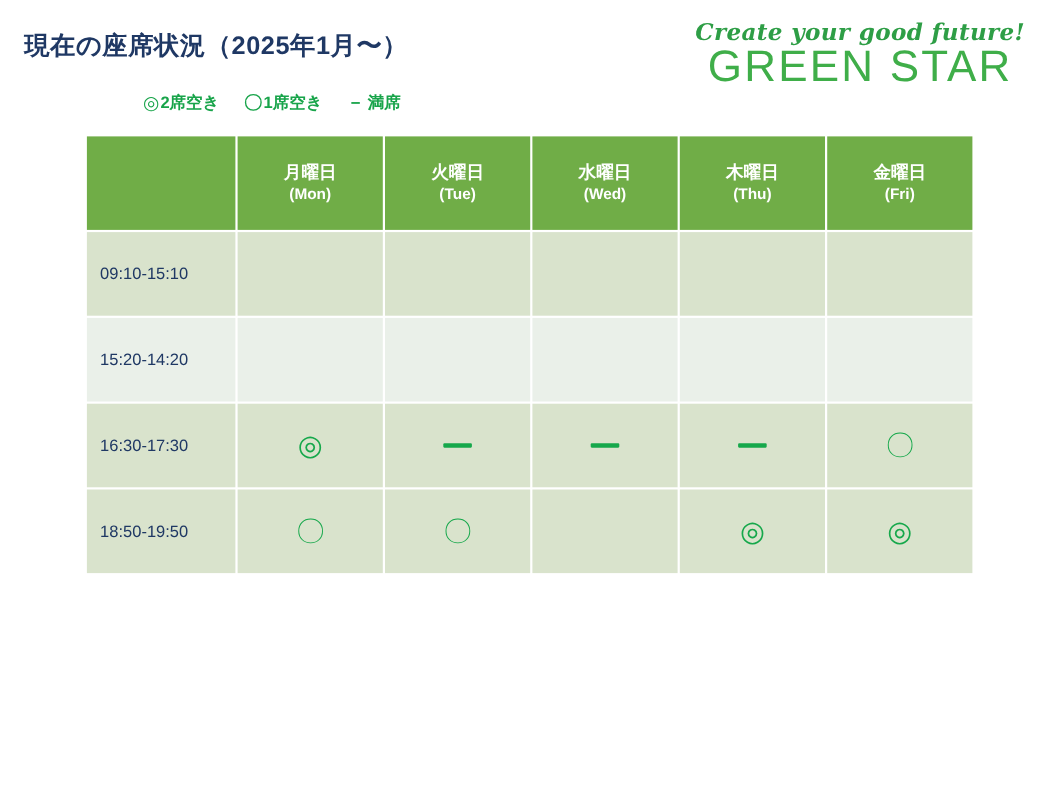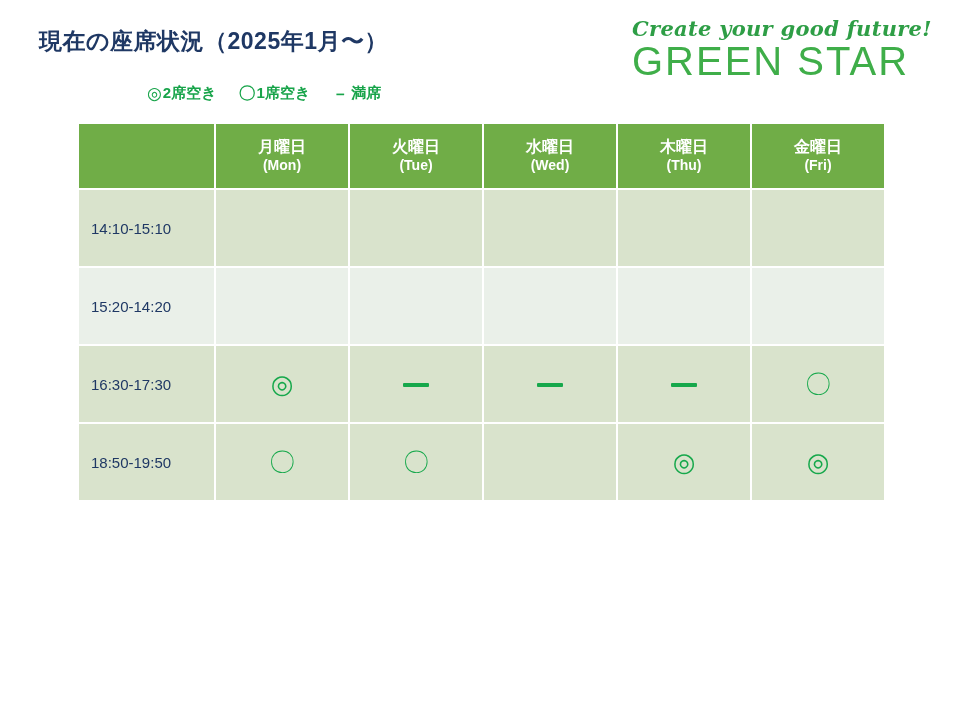--- a/index.html
+++ b/index.html
@@ -12,21 +12,20 @@
     background: #ffffff;
     font-family: "Liberation Sans", "DejaVu Sans", sans-serif;
     overflow: hidden;
     position: relative;
   }
 
   
   #header-area {
     position: relative;
     height: 122px;
-    margin-left: 17px;
   }
 
   #page-title {
     position: absolute;
     left: 22px;
     top: 26px;
     font-size: 23px;
     font-weight: bold;
     color: #1F3864;
     letter-spacing: 0.5px;
@@ -61,21 +60,21 @@
     font-weight: bold;
     margin-right: 3px;
   }
 
   
   #logo {
     position: absolute;
     right: 28px;
     top: 18px;
     width: 300px;
-    text-align: left;
+    text-align: center;
   }
   #logo-tagline {
     font-family: "DejaVu Serif", serif;
     font-style: italic;
     font-weight: bold;
     font-size: 21px;
     color: #2E9E46;
     letter-spacing: 0.3px;
     line-height: 1;
     margin-bottom: 2px;
@@ -106,21 +105,21 @@
     padding: 0;
     margin: 0;
   }
 
   col.time-col { width: 135px; }
   col.day-col  { width: 132px; }
 
   .head-cell {
     background: #70AD47;
     color: #ffffff;
-    height: 64px;
+    height: 85px;
     font-size: 16px;
     font-weight: bold;
     text-align: center;
     vertical-align: middle;
     line-height: 1.25;
   }
   .head-cell .day-en {
     display: block;
     font-size: 14px;
     font-weight: bold;
@@ -208,21 +207,21 @@
       <th class="head-cell corner"></th>
     <th class="head-cell"><span>月曜日</span><span class="day-en">(Mon)</span></th>
         <th class="head-cell"><span>火曜日</span><span class="day-en">(Tue)</span></th>
         <th class="head-cell"><span>水曜日</span><span class="day-en">(Wed)</span></th>
         <th class="head-cell"><span>木曜日</span><span class="day-en">(Thu)</span></th>
         <th class="head-cell"><span>金曜日</span><span class="day-en">(Fri)</span></th>
       </tr>
   </thead>
   <tbody>
       <tr class="row-dark">
-        <td class="time-cell">14:10-15:10</td>
+        <td class="time-cell">09:10-15:10</td>
         <td class="slot-cell"></td>
         <td class="slot-cell"></td>
         <td class="slot-cell"></td>
         <td class="slot-cell"></td>
         <td class="slot-cell"></td>
       </tr>
       <tr class="row-light">
         <td class="time-cell">15:20-14:20</td>
         <td class="slot-cell"></td>
         <td class="slot-cell"></td>

